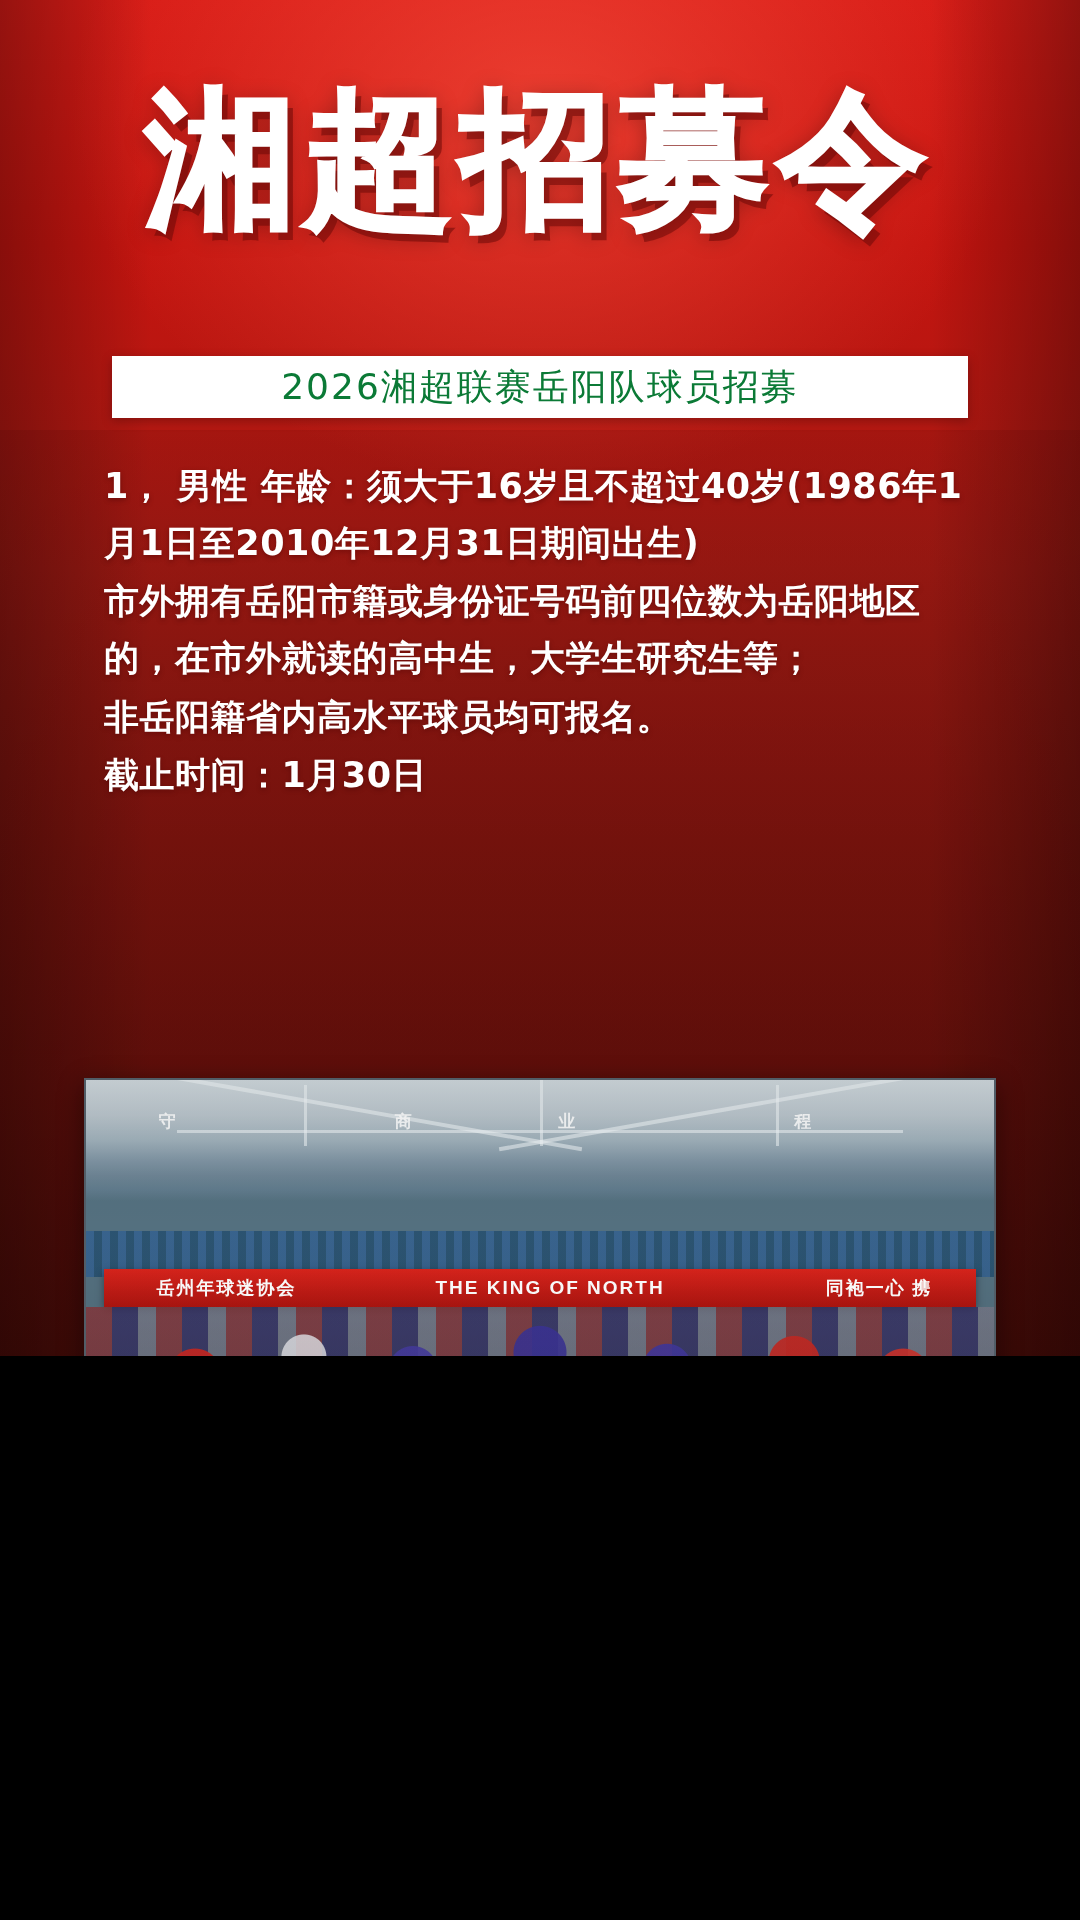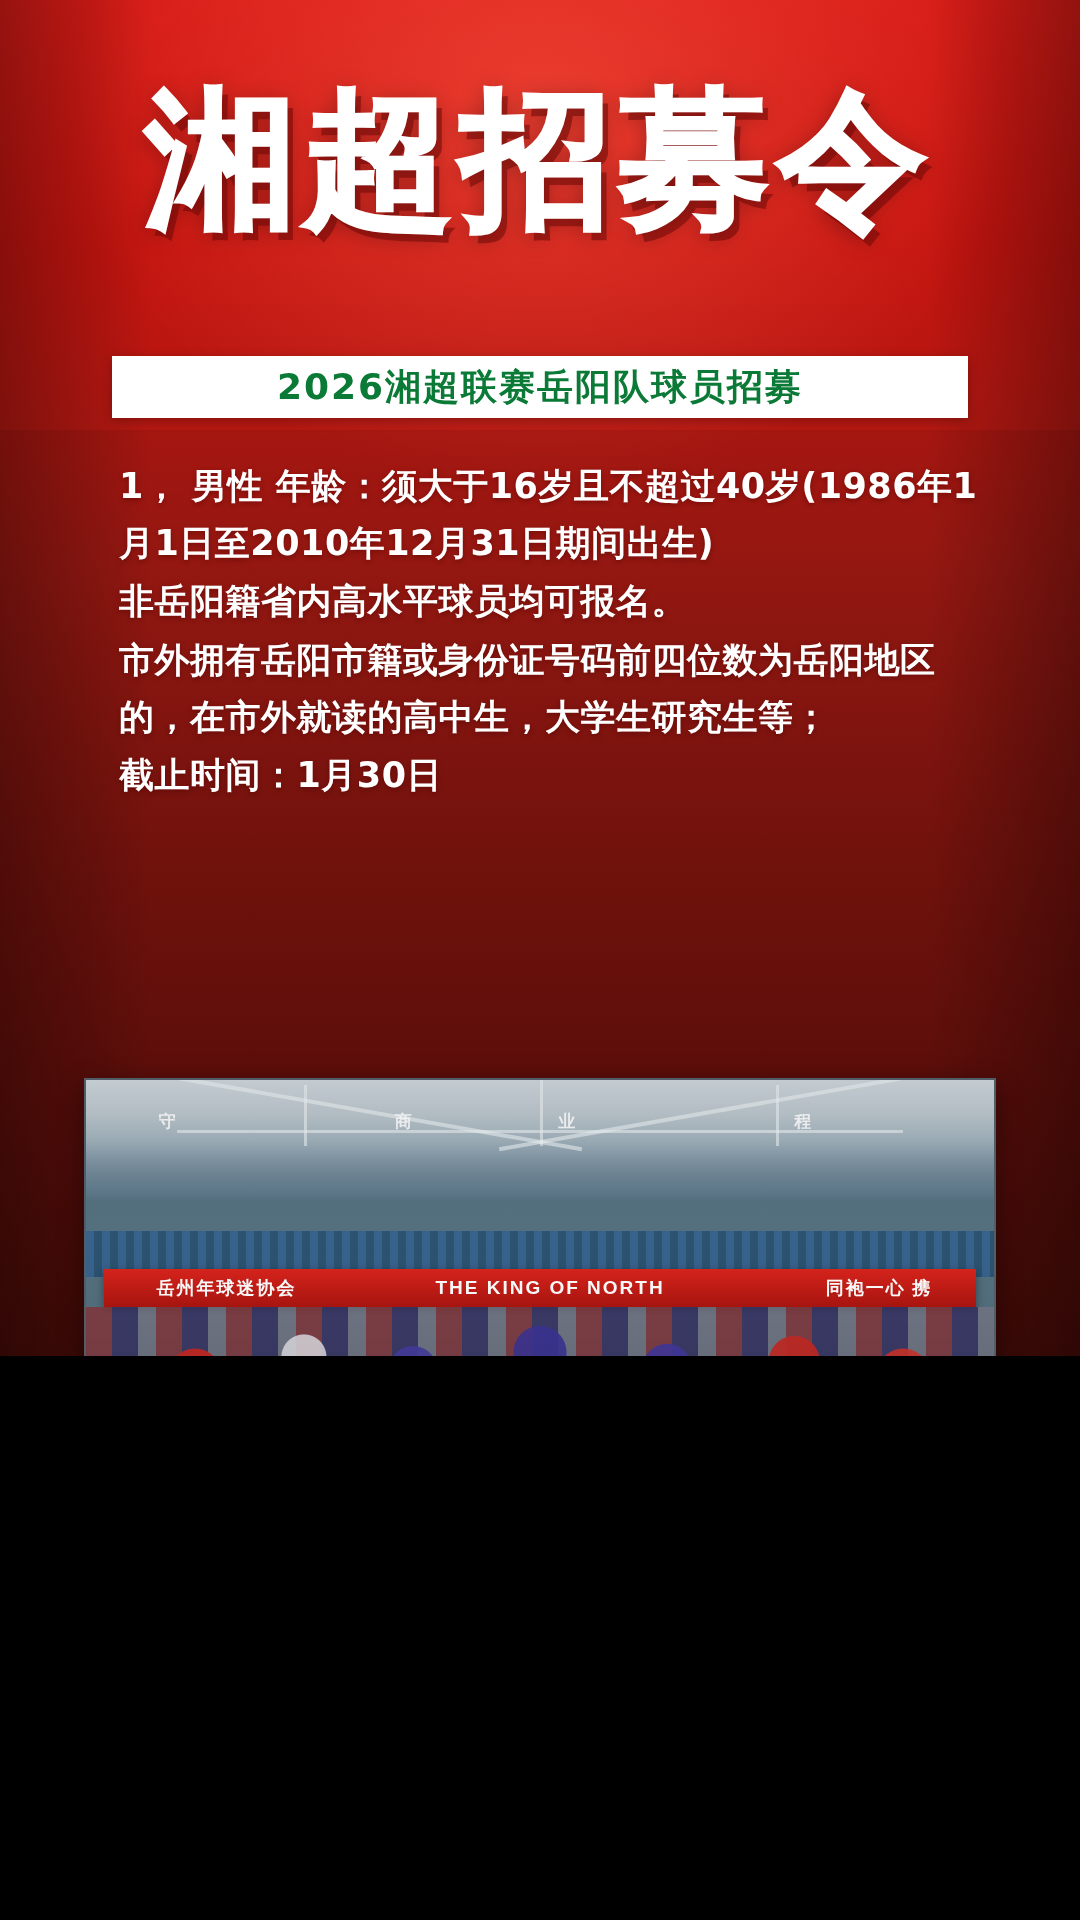--- a/index.html
+++ b/index.html
@@ -77,42 +77,42 @@
     height: 62px;
     background: #ffffff;
     display: flex;
     align-items: center;
     justify-content: center;
     box-shadow: 0 3px 10px rgba(0,0,0,0.25);
   }
   .subbanner-text {
     color: #0b7a36;
     font-family: "DejaVu Sans", "Liberation Sans", sans-serif;
-    font-weight: 700;
+    font-weight: 400;
     font-size: 36px;
     letter-spacing: 2px;
     white-space: nowrap;
   }
 
   
   .body-text {
     position: absolute;
     top: 458px;
     left: 104px;
     width: 880px;
     color: #ffffff;
     font-family: "DejaVu Sans", "Liberation Sans", sans-serif;
     font-weight: 700;
     font-size: 35px;
     line-height: 1.62;
     letter-spacing: 0.5px;
     text-shadow: 0 2px 5px rgba(70,0,0,0.45);
   }
   .body-text p {
-    margin: 0 0 2px 15px;
+    margin: 0 0 2px 0;
   }
 
   
   .photo-wrap {
     position: absolute;
     top: 1078px;
     left: 84px;
     width: 912px;
     height: 508px;
     border: 2px solid rgba(255,255,255,0.18);
@@ -259,22 +259,22 @@
   <div class="content">
 
     <div class="headline">湘超招募令</div>
 
     <div class="subbanner">
       <span class="subbanner-text">2026湘超联赛岳阳队球员招募</span>
     </div>
 
     <div class="body-text">
       <p>1， 男性 年龄：须大于16岁且不超过40岁(1986年1月1日至2010年12月31日期间出生)</p>
+      <p>市外拥有岳阳市籍或身份证号码前四位数为岳阳地区的，在市外就读的高中生，大学生研究生等；</p>
       <p>非岳阳籍省内高水平球员均可报名。</p>
-      <p>市外拥有岳阳市籍或身份证号码前四位数为岳阳地区的，在市外就读的高中生，大学生研究生等；</p>
       <p>截止时间：1月30日</p>
     </div>
 
     <div class="photo-wrap">
       <div class="photo">
         <div class="beam" style="left:-5%; top:4%; width:60%; height:4px; transform:rotate(10deg);"></div>
         <div class="beam" style="right:-5%; top:4%; width:60%; height:4px; transform:rotate(-10deg);"></div>
         <div class="beam" style="left:10%; top:10%; width:80%; height:3px;"></div>
         <div class="beam" style="left:24%; top:1%; width:3px; height:12%;"></div>
         <div class="beam" style="left:50%; top:0%; width:3px; height:13%;"></div>

